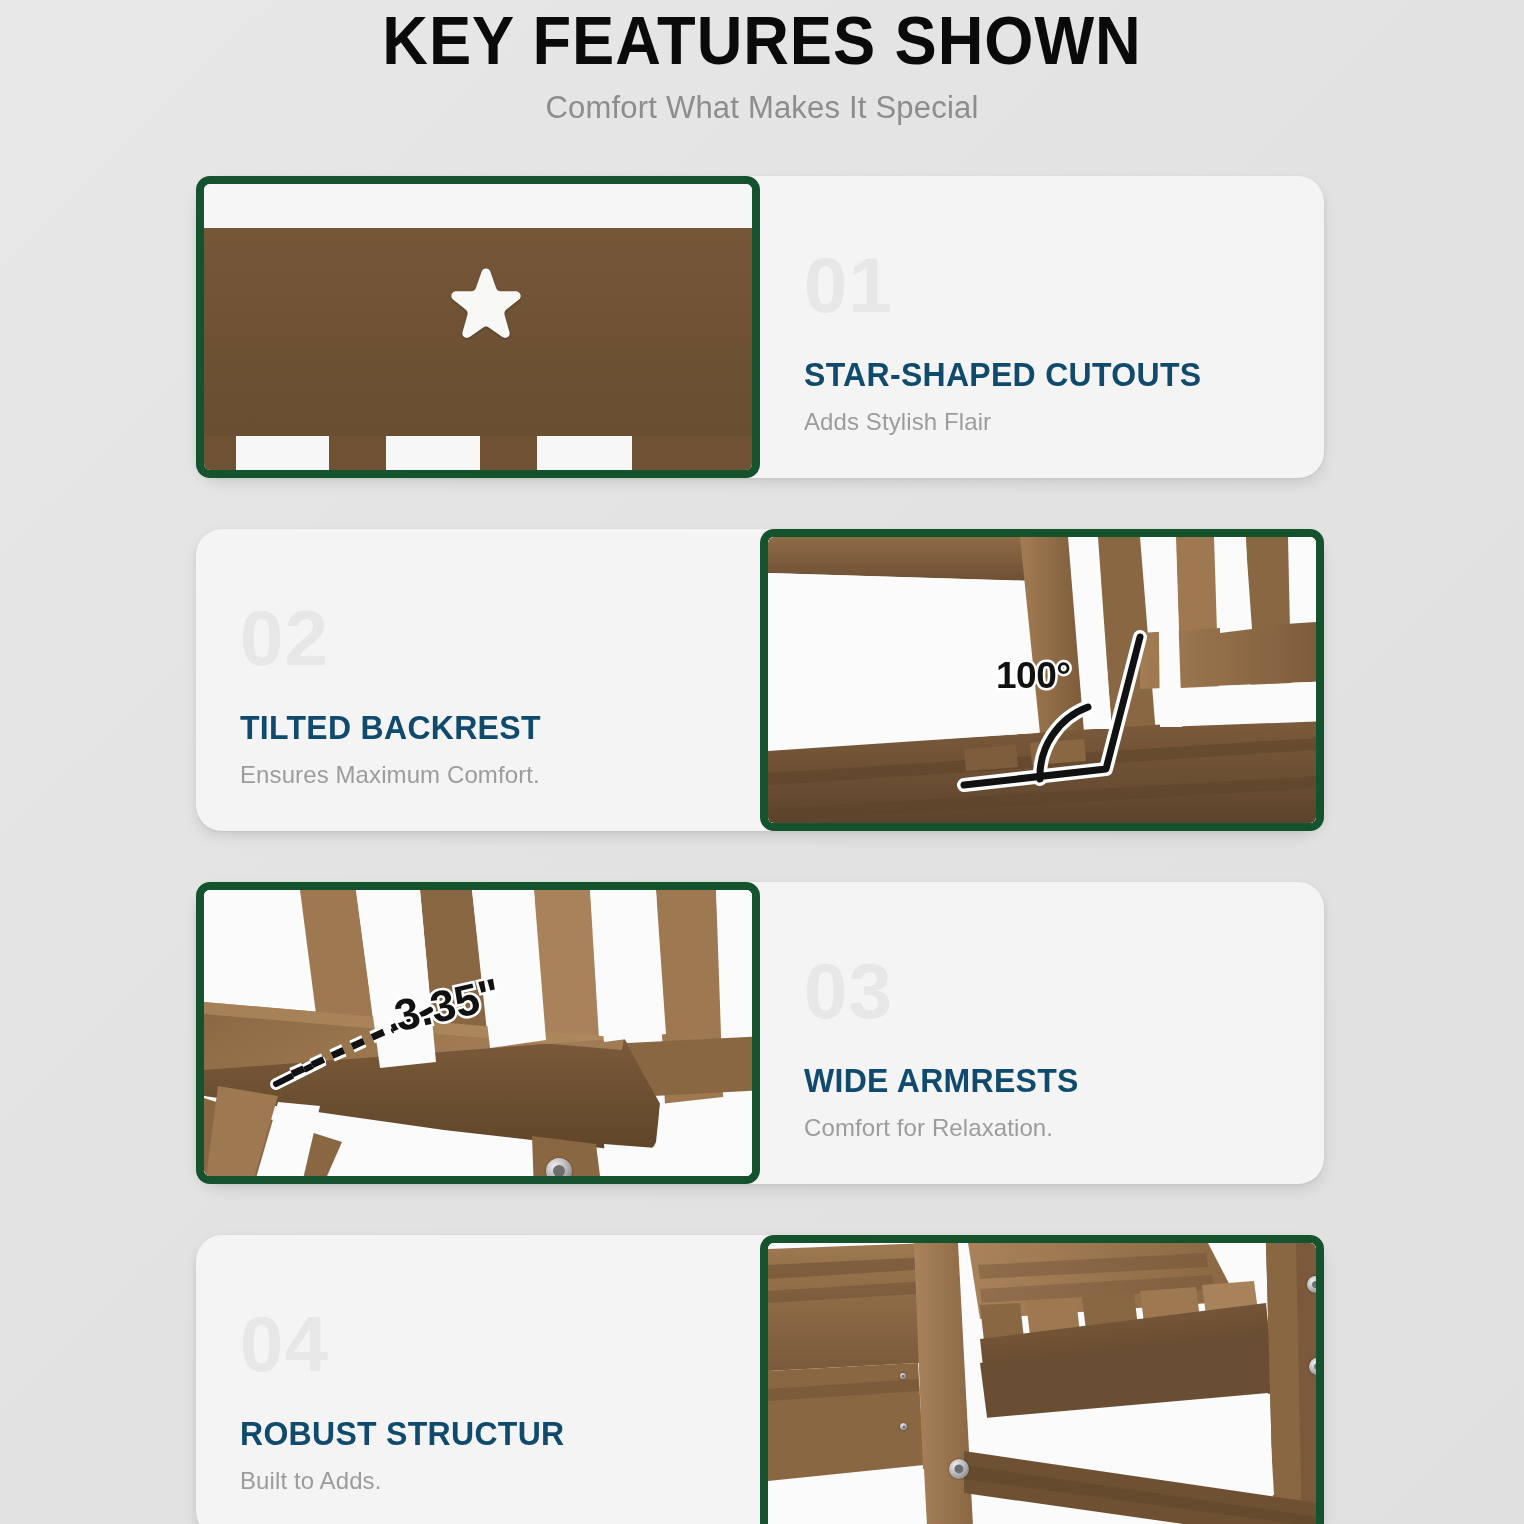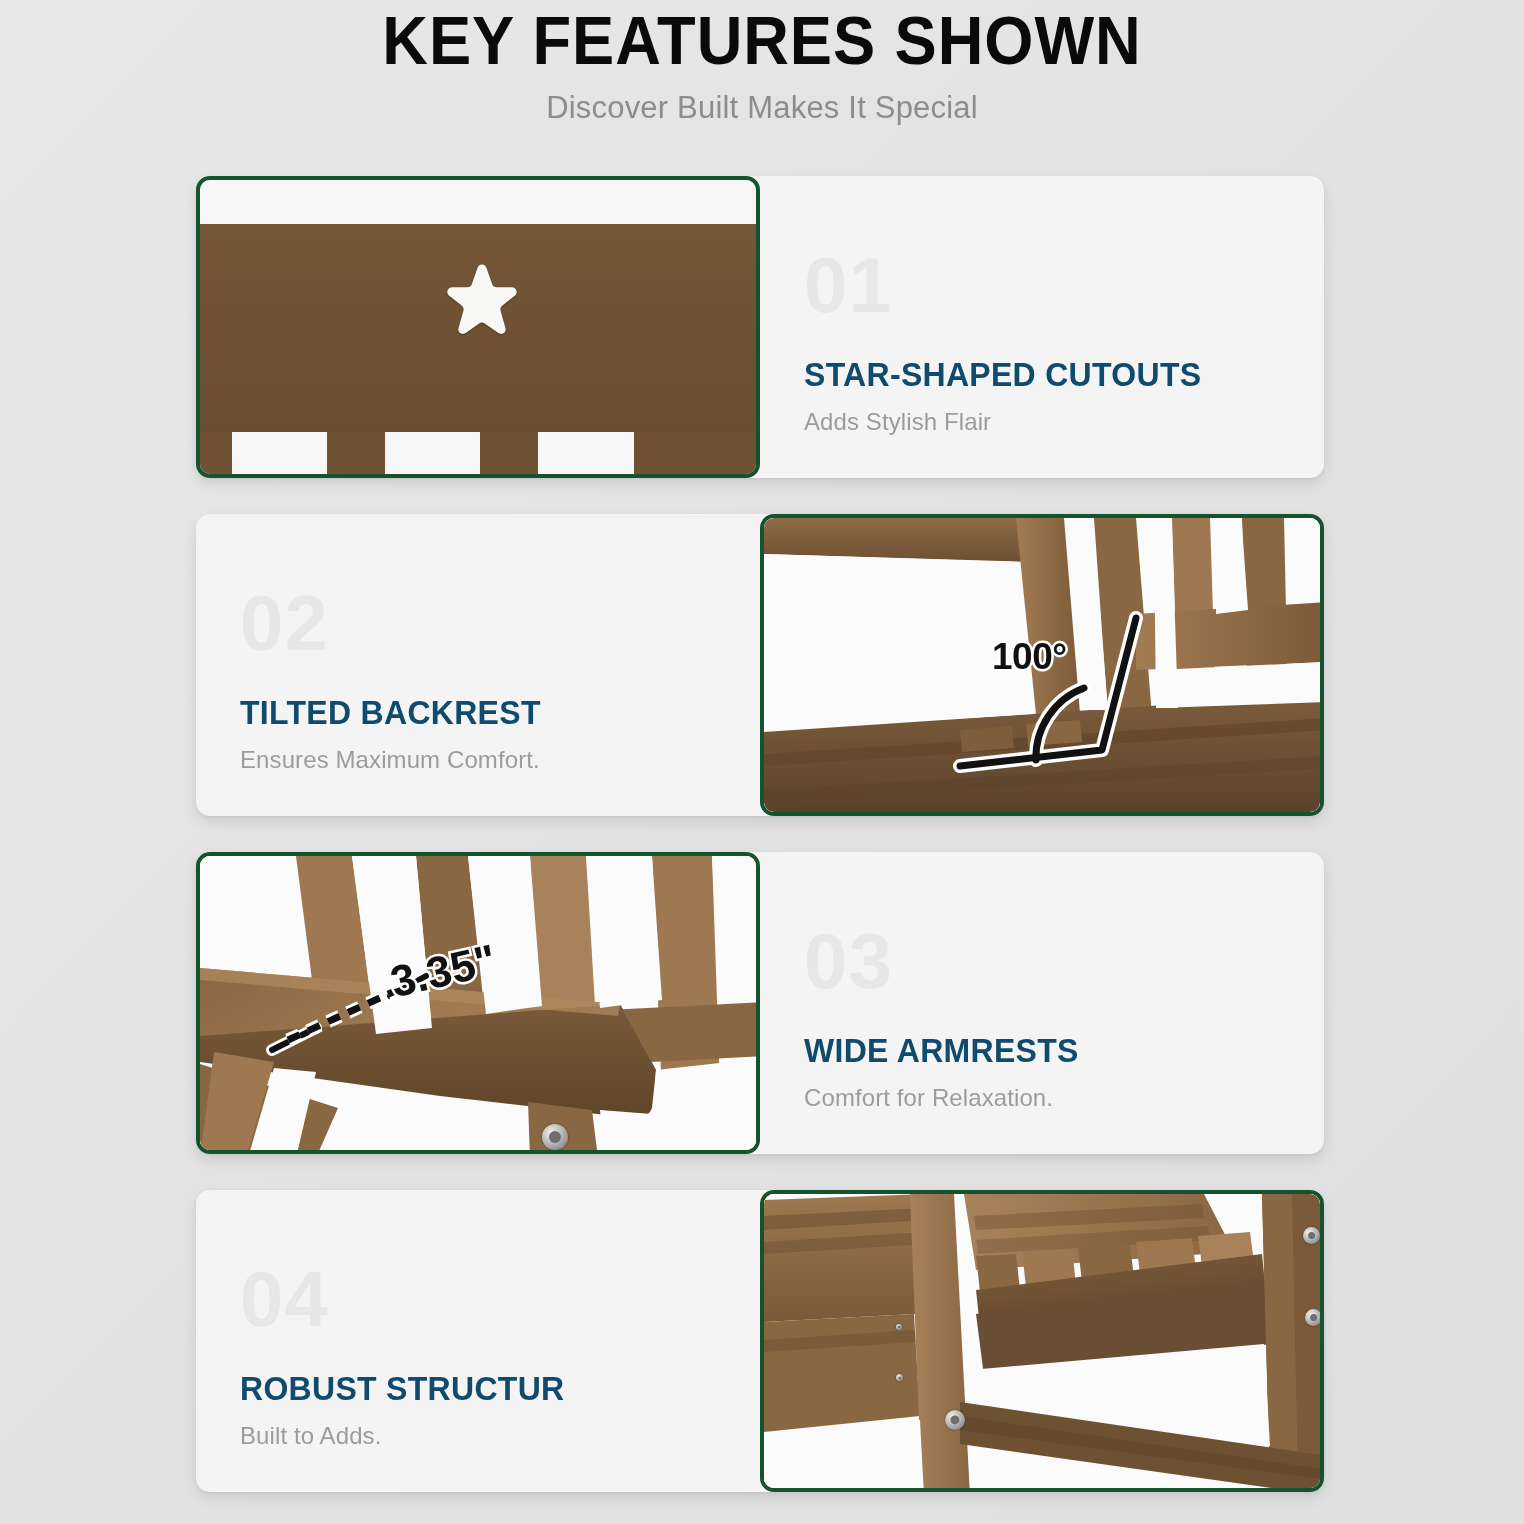--- a/index.html
+++ b/index.html
@@ -47,33 +47,33 @@
     left: 196px;
     top: 176px;
     width: 1128px;
   }
 
   .card {
     position: relative;
     display: flex;
     width: 1128px;
     height: 302px;
-    margin-bottom: 36px;
-    border-radius: 14px;
+    margin-bottom: 51px;
+    border-radius: 26px;
     background: #f4f4f4;
     box-shadow: 0 6px 14px rgba(0,0,0,0.10), 0 1px 3px rgba(0,0,0,0.06);
   }
   .card.reverse { flex-direction: row-reverse; }
 
   .media {
     position: relative;
     width: 564px;
     height: 302px;
     flex: 0 0 564px;
-    border: 4px solid #14532d;
+    border: 8px solid #14532d;
     border-radius: 14px;
     overflow: hidden;
     background: #f7f7f7;
     z-index: 2;
   }
 
   .textpane {
     position: relative;
     flex: 1 1 auto;
     padding: 74px 0 0 44px;
@@ -158,21 +158,21 @@
     border-radius: 50%; background: #6e6e6e;
   }
 </style>
 </head>
 <body>
 
 <div class="page">
 
   <div class="header">
     <div class="header-title">KEY FEATURES SHOWN</div>
-    <div class="header-subtitle">Discover Built Makes It Special</div>
+    <div class="header-subtitle">Comfort What Makes It Special</div>
   </div>
 
   <div class="cards">
 
     <div class="card">
 
       <div class="media">
         <div class="m1-top"></div>
         <div class="m1-panel"></div>
         <svg class="m1-star" viewBox="0 0 100 95">

